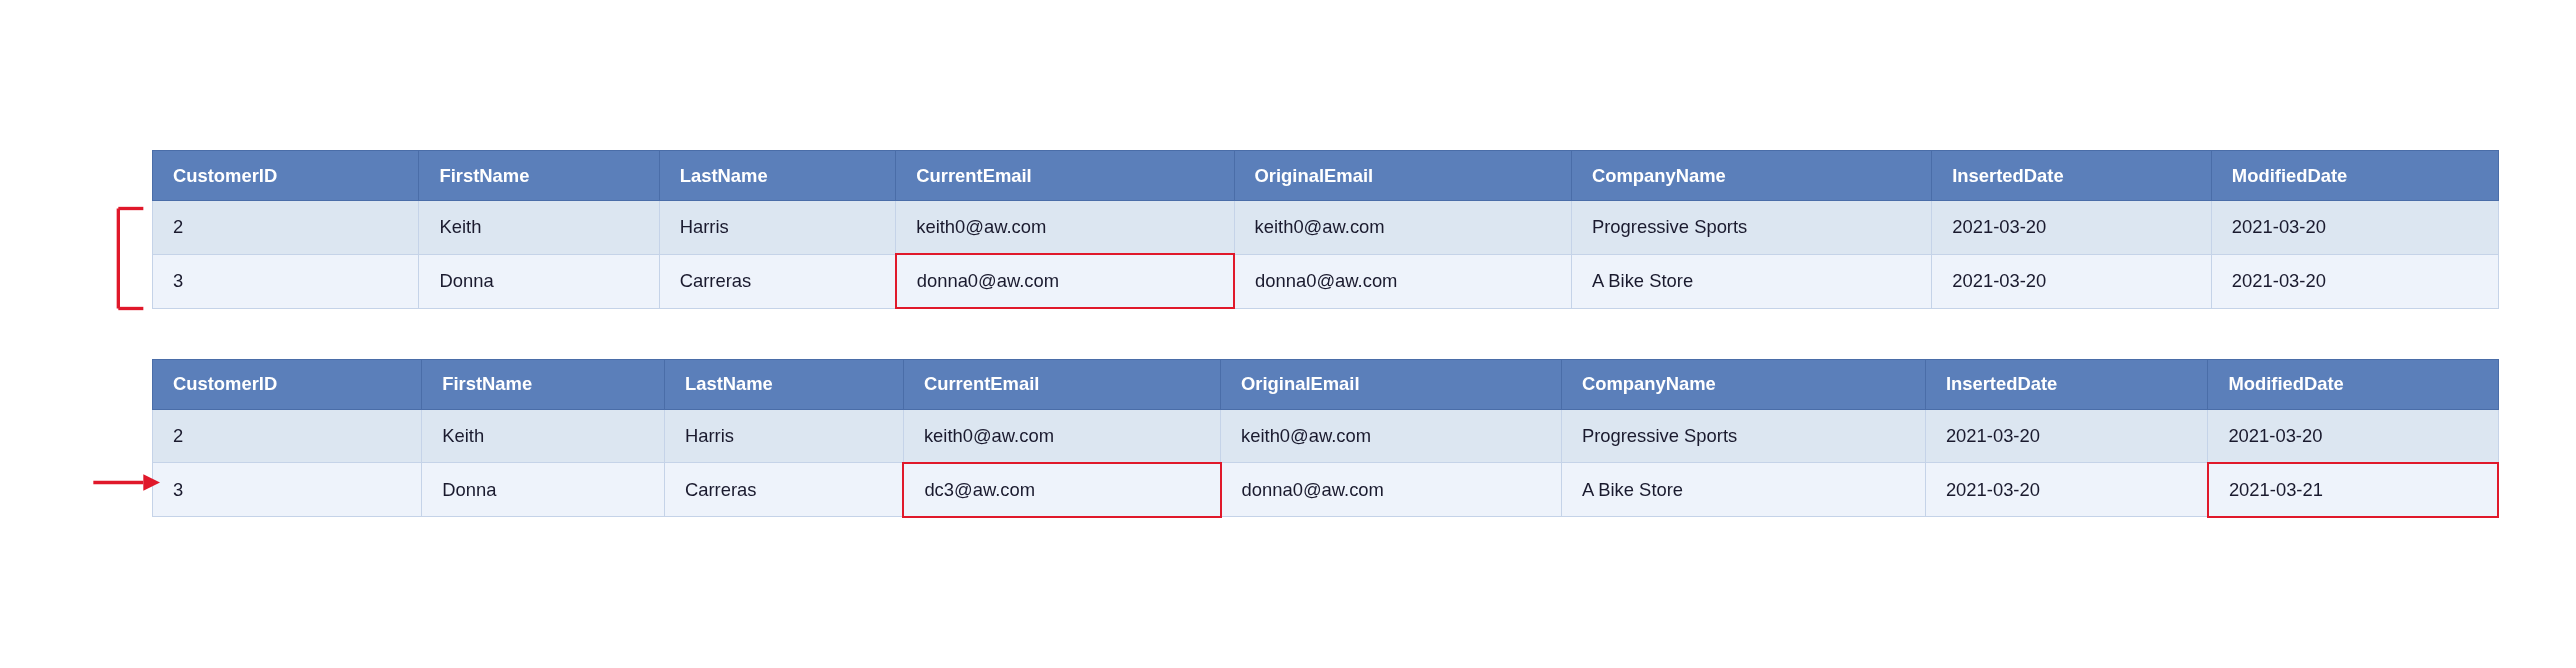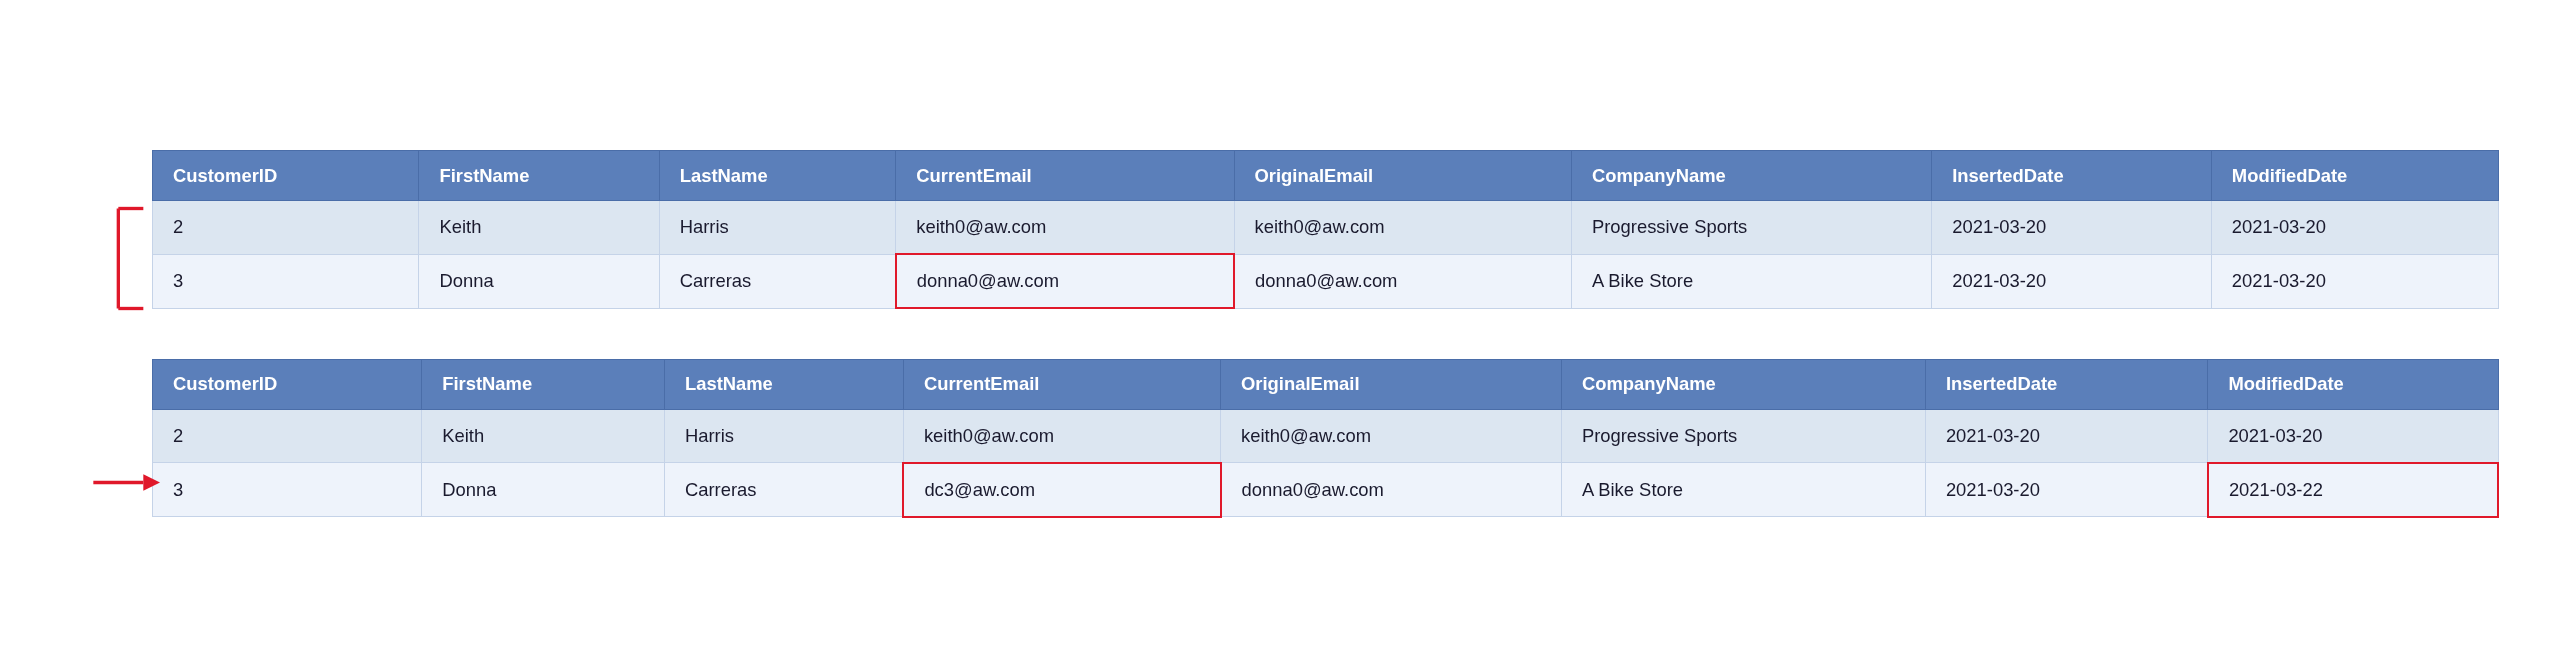--- a/index.html
+++ b/index.html
@@ -163,20 +163,20 @@
             <td>2021-03-20</td>
           </tr>
           <tr>
             <td>3</td>
             <td>Donna</td>
             <td>Carreras</td>
             <td class="cell-highlighted">dc3@aw.com</td>
             <td>donna0@aw.com</td>
             <td>A Bike Store</td>
             <td>2021-03-20</td>
-            <td class="cell-highlighted">2021-03-22</td>
+            <td class="cell-highlighted">2021-03-21</td>
           </tr>
         </tbody>
     </table>
   </div>
 
 </div>
 
 
 </body></html>

